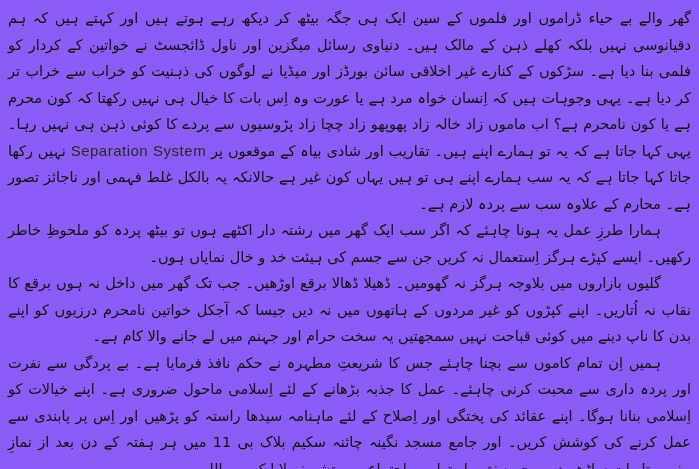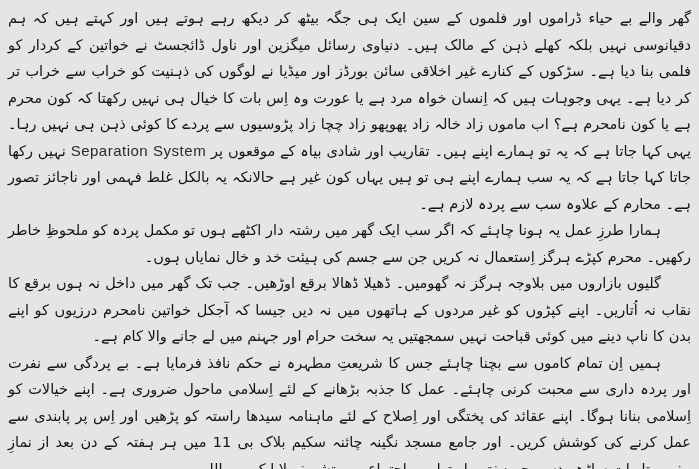--- a/index.html
+++ b/index.html
@@ -1,20 +1,20 @@
 <!DOCTYPE html>
 <html lang="ur"><head>
 <meta charset="utf-8">
 <style>
   html,body{margin:0;padding:0;}
   body{background:#ffffff;}
   #page{
     position:relative;
     width:699px;height:469px;
-    background:#e5e5e5;
+    background:#8b5cf6;
     color:#121212;
     overflow:hidden;
     font-family:"DejaVu Sans", sans-serif;
   }
   .article{
     direction:rtl;
     text-align:justify;
     padding:5px 8px 0 8px;
     font-size:14.5px;
     line-height:26.5px;
@@ -31,18 +31,18 @@
     unicode-bidi:embed;
     white-space:nowrap;
   }
 </style>
 </head>
 <body>
 
 <div id="page">
   <div class="article">
       <p class="para"><span>گھر والے بے حیاء ڈراموں اور فلموں کے سین ایک ہی جگہ بیٹھ کر دیکھ رہے ہوتے ہیں اور کہتے ہیں کہ ہم دقیانوسی نہیں بلکہ کھلے ذہن کے مالک ہیں۔ دنیاوی رسائل میگزین اور ناول ڈائجسٹ نے خواتین کے کردار کو فلمی بنا دیا ہے۔ سڑکوں کے کنارے غیر اخلاقی سائن بورڈز اور میڈیا نے لوگوں کی ذہنیت کو خراب سے خراب تر کر دیا ہے۔ یہی وجوہات ہیں کہ اِنسان خواہ مرد ہے یا عورت وہ اِس بات کا خیال ہی نہیں رکھتا کہ کون محرم ہے یا کون نامحرم ہے؟ اب ماموں زاد خالہ زاد پھوپھو زاد چچا زاد پڑوسیوں سے پردے کا کوئی ذہن ہی نہیں رہا۔ یہی کہا جاتا ہے کہ یہ تو ہمارے اپنے ہیں۔ تقاریب اور شادی بیاہ کے موقعوں پر </span><span class="en-run">Separation System</span><span> نہیں رکھا جاتا کہا جاتا ہے کہ یہ سب ہمارے اپنے ہی تو ہیں یہاں کون غیر ہے حالانکہ یہ بالکل غلط فہمی اور ناجائز تصور ہے۔ محارم کے علاوہ سب سے پردہ لازم ہے۔</span></p>
-      <p class="para indent"><span>ہمارا طرزِ عمل یہ ہونا چاہئے کہ اگر سب ایک گھر میں رشتہ دار اکٹھے ہوں تو مکمل پردہ کو ملحوظِ خاطر رکھیں۔ محرم کپڑے ہرگز اِستعمال نہ کریں جن سے جسم کی ہیئت خد و خال نمایاں ہوں۔</span></p>
+      <p class="para indent"><span>ہمارا طرزِ عمل یہ ہونا چاہئے کہ اگر سب ایک گھر میں رشتہ دار اکٹھے ہوں تو بیٹھ پردہ کو ملحوظِ خاطر رکھیں۔ ایسے کپڑے ہرگز اِستعمال نہ کریں جن سے جسم کی ہیئت خد و خال نمایاں ہوں۔</span></p>
       <p class="para indent"><span>گلیوں بازاروں میں بلاوجہ ہرگز نہ گھومیں۔ ڈھیلا ڈھالا برقع اوڑھیں۔ جب تک گھر میں داخل نہ ہوں برقع کا نقاب نہ اُتاریں۔ اپنے کپڑوں کو غیر مردوں کے ہاتھوں میں نہ دیں جیسا کہ آجکل خواتین نامحرم درزیوں کو اپنے بدن کا ناپ دینے میں کوئی قباحت نہیں سمجھتیں یہ سخت حرام اور جہنم میں لے جانے والا کام ہے۔</span></p>
       <p class="para indent"><span>ہمیں اِن تمام کاموں سے بچنا چاہئے جس کا شریعتِ مطہرہ نے حکم نافذ فرمایا ہے۔ بے پردگی سے نفرت اور پردہ داری سے محبت کرنی چاہئے۔ عمل کا جذبہ بڑھانے کے لئے اِسلامی ماحول ضروری ہے۔ اپنے خیالات کو اِسلامی بنانا ہوگا۔ اپنے عقائد کی پختگی اور اِصلاح کے لئے ماہنامہ سیدھا راستہ کو پڑھیں اور اِس پر پابندی سے عمل کرنے کی کوشش کریں۔ اور جامع مسجد نگینہ چائنہ سکیم بلاک بی 11 میں ہر ہفتہ کے دن بعد از نمازِ مغرب تا رات ساڑھے دس بجے ہفتہ وار تعلیمی اجتماع میں تشریف لایا کریں۔ اللہ</span></p>
     </div>
 
 </div>
 
 </body></html>

